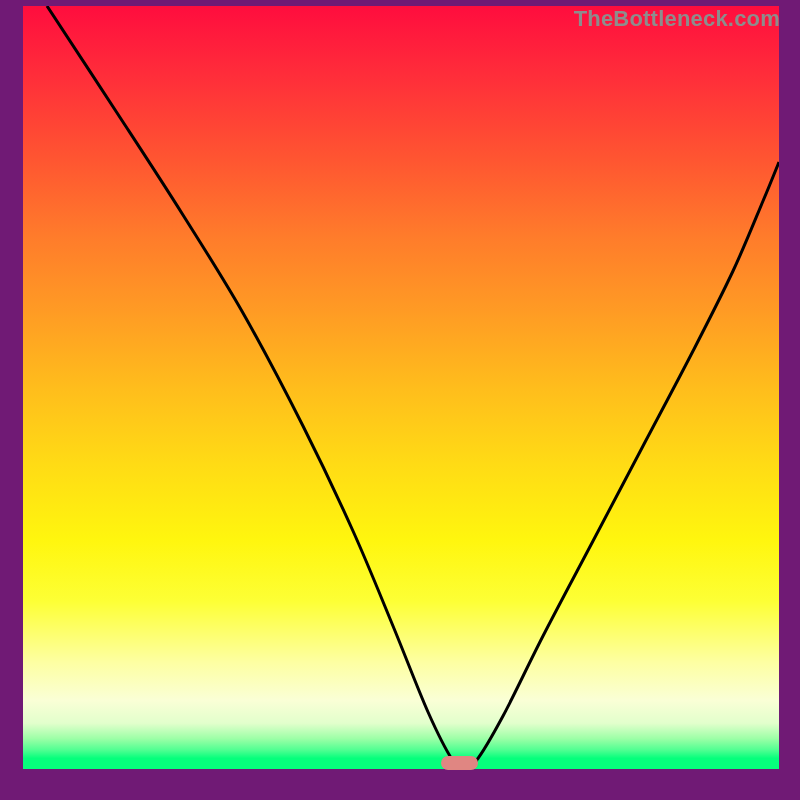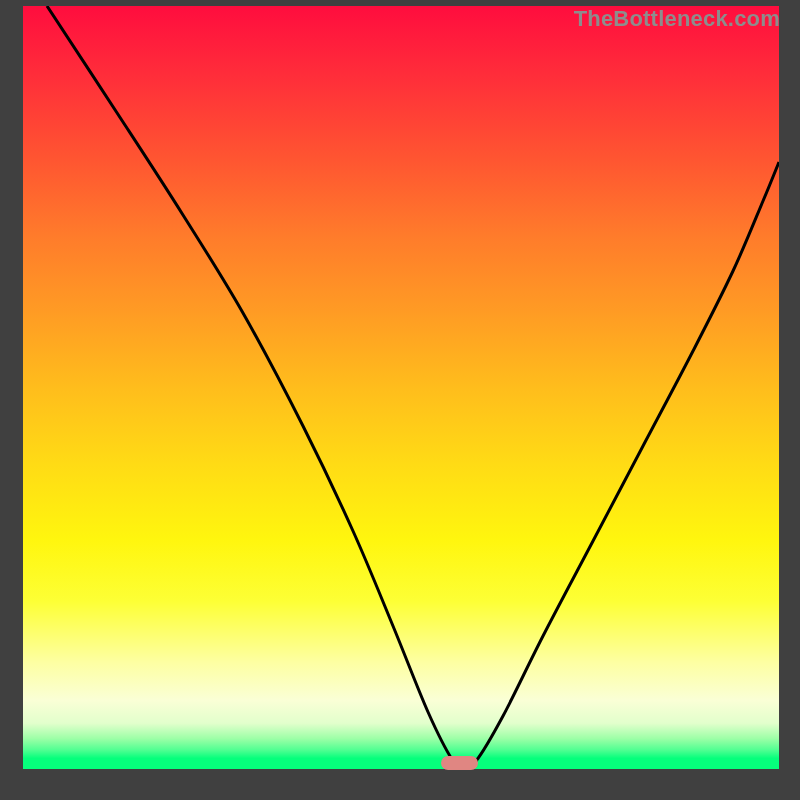--- a/index.html
+++ b/index.html
@@ -9,21 +9,21 @@
     height: 800px;
     background: #000000;
     overflow: hidden;
   }
   .frame {
     position: absolute;
     left: 0;
     top: 0;
     width: 800px;
     height: 800px;
-    background: #404040;
+    background: #701a75;
   }
   .plot {
     position: absolute;
     left: 23px;
     top: 6px;
     width: 756px;
     height: 763px;
     background: linear-gradient(
       to bottom,
       #ff0d3e 0%,

